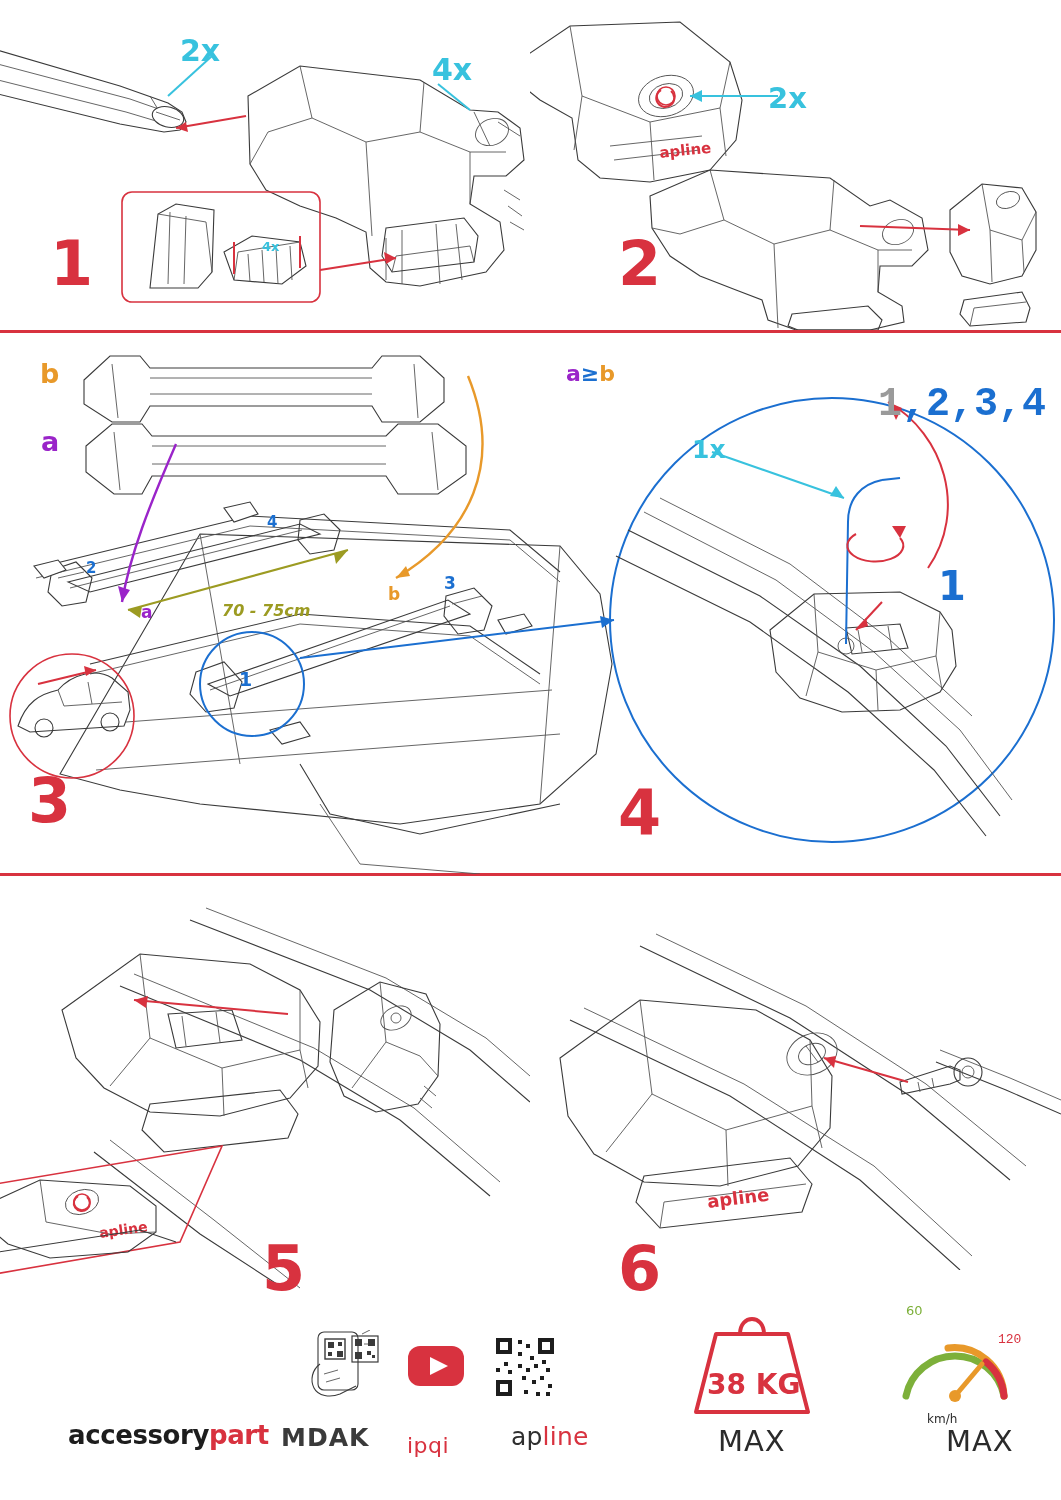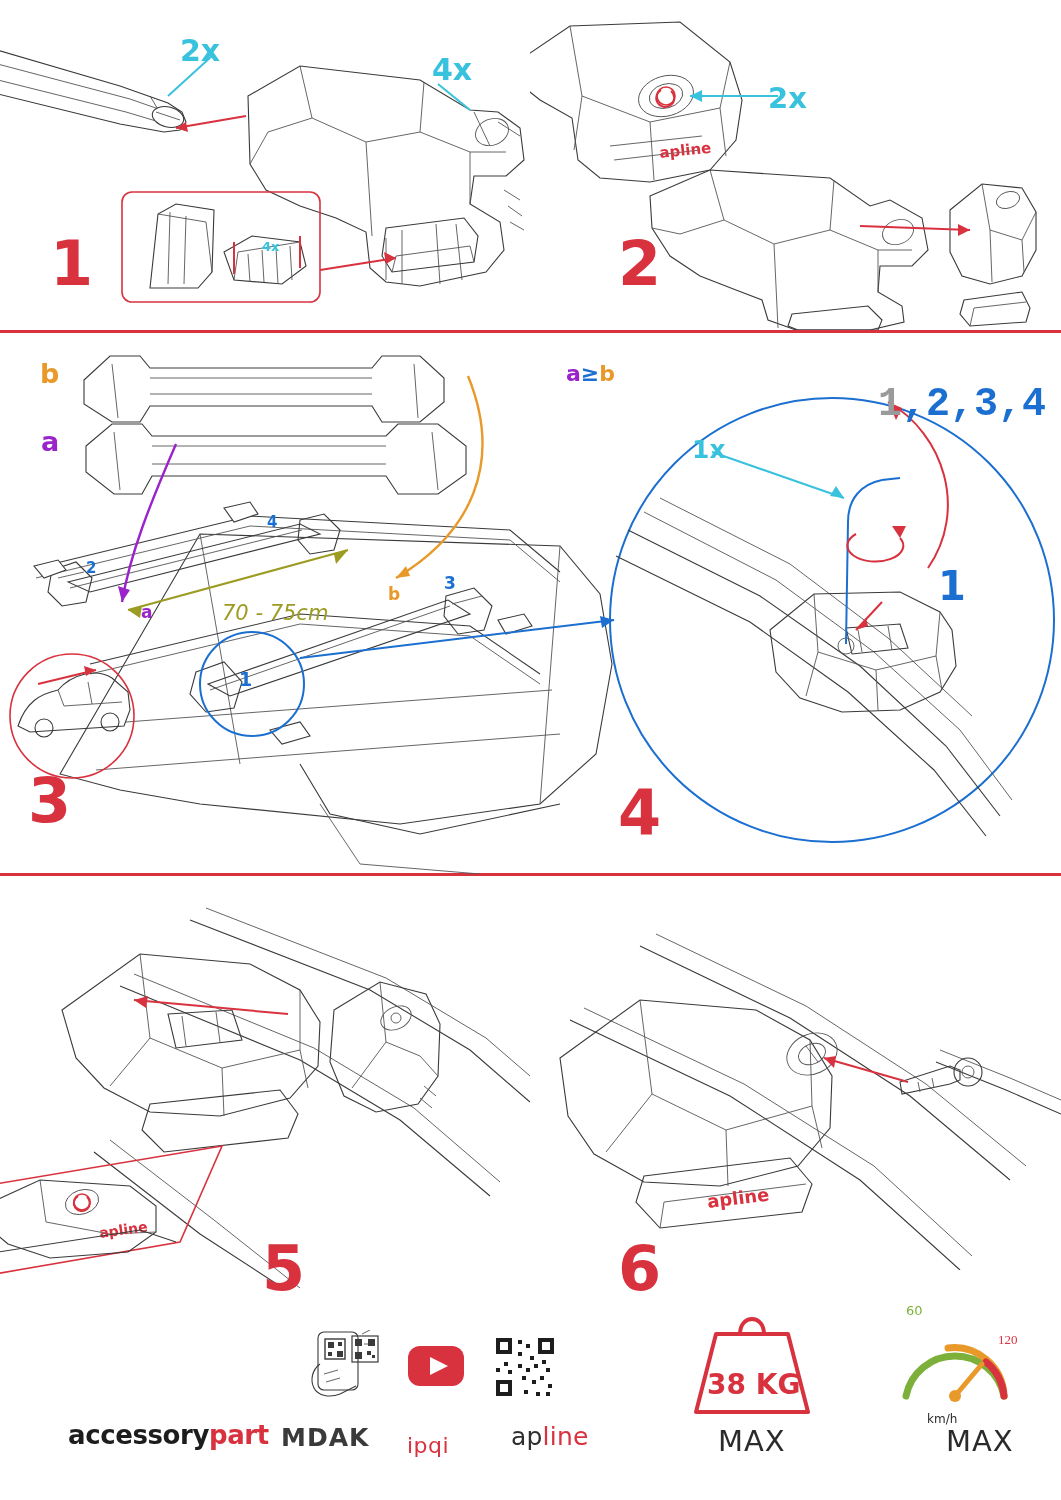--- a/index.html
+++ b/index.html
@@ -74,21 +74,21 @@
   #lbl-ageb .bb { color: #e8992a; }
 
   #lbl-1x { left: 692px; top: 437px; font-size: 25px; font-weight: 600; }
   #lbl-1234 {
     left: 878px; top: 385px; font-size: 40px; font-weight: 700; font-family: Liberation Mono, monospace;
   }
   #lbl-1234 .one { color: #9a9a9a; }
   #lbl-1234 .rest { color: #1b6fd0; }
   #lbl-big-1 { left: 938px; top: 566px; font-size: 40px; font-weight: 700; color:#1b6fd0;}
 
-  #lbl-dist { left: 222px; top: 603px; font-size: 21px; font-weight: 400; font-style: italic; }
+  #lbl-dist { left: 222px; top: 603px; font-size: 16px; font-weight: 700; font-style: italic; }
   #lbl-pos-1 { left: 239px; top: 670px; font-size: 19px; font-weight: 700; color:#1b6fd0; }
   #lbl-pos-2 { left: 86px; top: 561px; font-size: 15px; font-weight: 700; color:#1b6fd0; }
   #lbl-pos-3 { left: 444px; top: 575px; font-size: 17px; font-weight: 700; color:#1b6fd0; }
   #lbl-pos-4 { left: 267px; top: 515px; font-size: 15px; font-weight: 700; color:#1b6fd0; }
   #lbl-sm-a { left: 141px; top: 604px; font-size: 17px; font-weight: 700; color:#9a24c9; }
   #lbl-sm-b { left: 388px; top: 586px; font-size: 17px; font-weight: 700; color:#e8992a; }
 
   
   #footer-model {
     position: absolute;
@@ -169,21 +169,21 @@
     font-size: 12px;
     color: #2b2b2b;
     margin-top: 18px;
   }
   #speed-min-tick {
     position: absolute; left: 906px; top: 1303px;
     font-family: "DejaVu Sans", sans-serif; font-size: 13px; color: #7db03a;
   }
   #speed-max-tick {
     position: absolute; left: 998px; top: 1332px;
-    font-family: Liberation Serif, serif; font-size: 13px; color: #d8323f;
+    font-family: Liberation Mono, monospace; font-size: 13px; color: #d8323f;
   }
 
   svg { display: block; }
   .ln  { fill: none; stroke: #3a3a3a; stroke-width: 1.1; }
   .ln2 { fill: none; stroke: #555; stroke-width: 0.9; }
   .lnf { fill: #ffffff; stroke: #3a3a3a; stroke-width: 1.1; }
   .arr-red    { fill: none; stroke: #d8323f; stroke-width: 2; }
   .arr-cyan   { fill: none; stroke: #38c2de; stroke-width: 2; }
   .arr-blue   { fill: none; stroke: #1b6fd0; stroke-width: 2; }
   .arr-purple { fill: none; stroke: #9a24c9; stroke-width: 2.4; }

